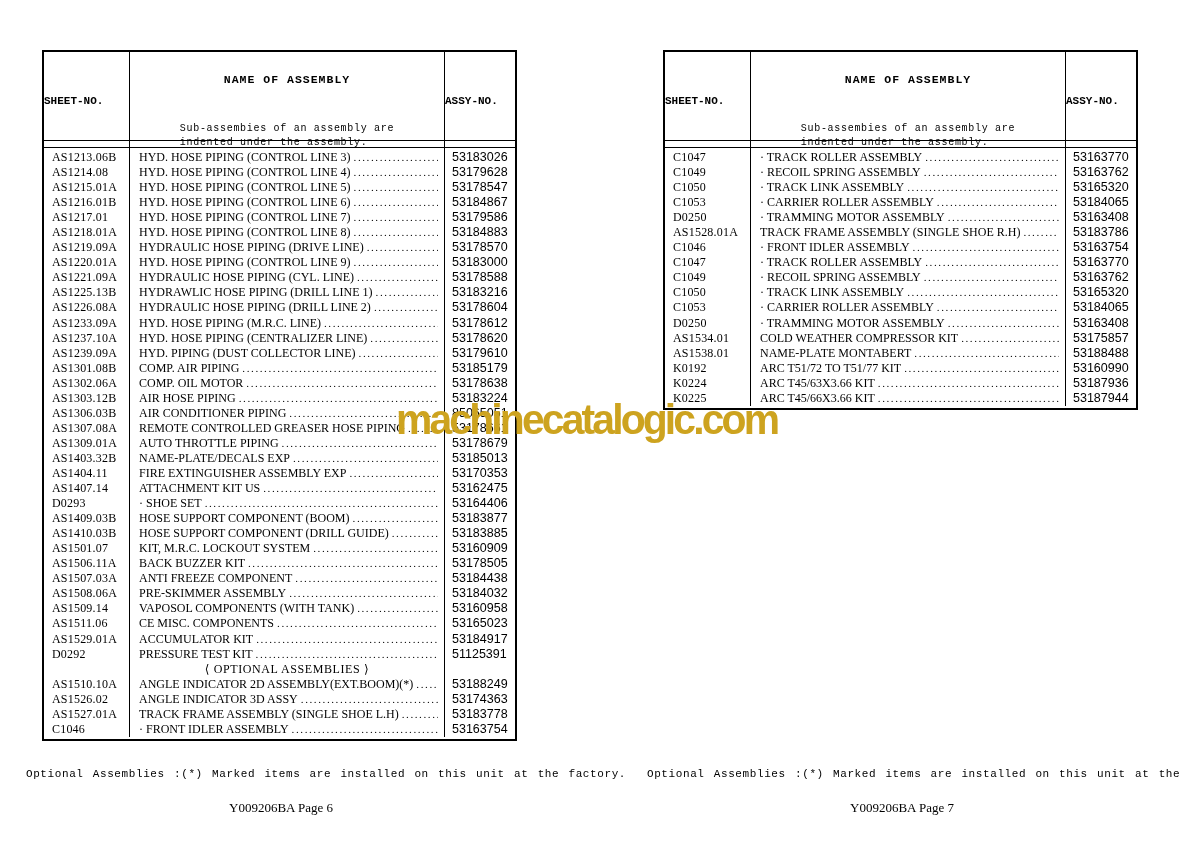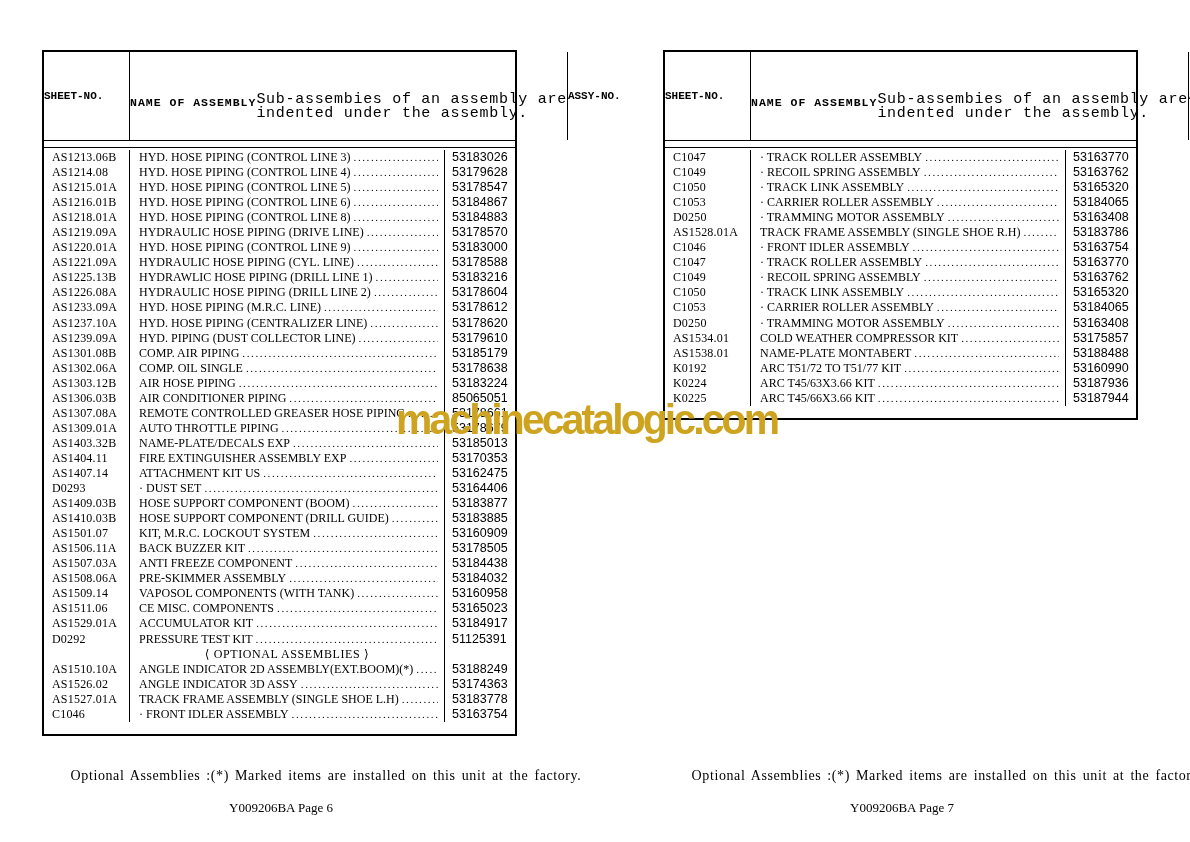--- a/index.html
+++ b/index.html
@@ -14,46 +14,46 @@
   }
   #table-p6 { left:42px; }
   #table-p7 { left:663px; }
 
   .thead {
     display:grid; grid-template-columns:85px 1fr 70px;
     height:89px; box-sizing:border-box; border-bottom:1.5px solid #000;
   }
   .th { display:flex; align-items:center; justify-content:flex-start;
         font-family:"Liberation Mono", monospace; font-weight:bold; font-size:11px; }
-  .th.c2 { flex-direction:row; justify-content:flex-start; padding-top:21px;
-           border-left:1.5px solid #000; border-right:1.5px solid #000; box-sizing:border-box; }
+  .th.c2 { flex-direction:column; justify-content:flex-start; padding-top:21px;
+           border-left:1.5px solid #000; border-right:1.5px solid #000; box-sizing:border-box;gap:10px; }
   .nm-title { font-size:11.5px; letter-spacing:1px; margin-bottom:9px; white-space:nowrap; }
-  .nm-note  { font-weight:normal; font-size:15px; line-height:14px;
-              letter-spacing:0.7px; text-align:left; white-space:nowrap; }
+  .nm-note  { font-weight:normal; font-size:10px; line-height:14px;
+              letter-spacing:0.7px; text-align:left; white-space:nowrap;margin-top:17px; }
 
   .tgap { height:6px; border-bottom:1.5px solid #000; }
 
-  .tbody { padding:2px 0 12px 0; }
+  .tbody { padding:2px 0 2px 0; }
   .tr { display:grid; grid-template-columns:85px 1fr 70px; height:15.05px; }
   .td { font-size:12px; line-height:15.05px; overflow:hidden; white-space:nowrap; box-sizing:border-box; }
   .td.c1 { padding-left:8px; letter-spacing:0.2px; }
   .td.c2 { border-left:1.5px solid #000; border-right:1.5px solid #000;
            padding-left:9px; padding-right:6px; display:flex; align-items:baseline; }
   .td.c3 { font-family:"Liberation Sans", sans-serif; font-size:12.5px; padding-left:7px; }
   .leader { flex:1 1 auto; overflow:hidden; white-space:nowrap; margin-left:3px; min-width:0; }
   .leader::after {
     content:"........................................................................................................................";
     letter-spacing:1.6px; font-size:11px;
   }
   .tr.section .td.c2 { justify-content:center; padding-right:9px; }
   .section-label { font-family:"Liberation Serif","DejaVu Sans",serif; letter-spacing:0.6px; }
 
   .footnote {
     position:absolute; top:768px; transform:translateX(-50%);
-    font-family:Liberation Serif, serif; font-size:14px;
+    font-family:Liberation Mono, monospace; font-size:11px;
     letter-spacing:0.6px; word-spacing:2px; white-space:nowrap;
   }
   #fn6 { left:326px; }
   #fn7 { left:947px; }
   .pagelabel {
     position:absolute; top:800px; transform:translateX(-50%);
     font-family:"Liberation Serif", serif; font-size:13px; white-space:nowrap;
   }
   #pg6 { left:281px; }
   #pg7 { left:902px; }
@@ -112,20 +112,28 @@
       </div>
       <div class="tr">
         <div class="td c1">AS1216.01B</div>
         <div class="td c2">
           <span>HYD. HOSE PIPING (CONTROL LINE 6)</span>
           <span class="leader"></span>
         </div>
         <div class="td c3">53184867</div>
       </div>
       <div class="tr">
+        <div class="td c1">AS1217.01</div>
+        <div class="td c2">
+          <span>HYD. HOSE PIPING (CONTROL LINE 7)</span>
+          <span class="leader"></span>
+        </div>
+        <div class="td c3">53179586</div>
+      </div>
+      <div class="tr">
         <div class="td c1">AS1218.01A</div>
         <div class="td c2">
           <span>HYD. HOSE PIPING (CONTROL LINE 8)</span>
           <span class="leader"></span>
         </div>
         <div class="td c3">53184883</div>
       </div>
       <div class="tr">
         <div class="td c1">AS1219.09A</div>
         <div class="td c2">
@@ -194,21 +202,21 @@
         <div class="td c1">AS1301.08B</div>
         <div class="td c2">
           <span>COMP. AIR PIPING</span>
           <span class="leader"></span>
         </div>
         <div class="td c3">53185179</div>
       </div>
       <div class="tr">
         <div class="td c1">AS1302.06A</div>
         <div class="td c2">
-          <span>COMP. OIL SINGLE</span>
+          <span>COMP. OIL MOTOR</span>
           <span class="leader"></span>
         </div>
         <div class="td c3">53178638</div>
       </div>
       <div class="tr">
         <div class="td c1">AS1303.12B</div>
         <div class="td c2">
           <span>AIR HOSE PIPING</span>
           <span class="leader"></span>
         </div>
@@ -258,21 +266,21 @@
         <div class="td c1">AS1407.14</div>
         <div class="td c2">
           <span>ATTACHMENT KIT US</span>
           <span class="leader"></span>
         </div>
         <div class="td c3">53162475</div>
       </div>
       <div class="tr">
         <div class="td c1">D0293</div>
         <div class="td c2">
-          <span>· DUST SET</span>
+          <span>· SHOE SET</span>
           <span class="leader"></span>
         </div>
         <div class="td c3">53164406</div>
       </div>
       <div class="tr">
         <div class="td c1">AS1409.03B</div>
         <div class="td c2">
           <span>HOSE SUPPORT COMPONENT (BOOM)</span>
           <span class="leader"></span>
         </div>

